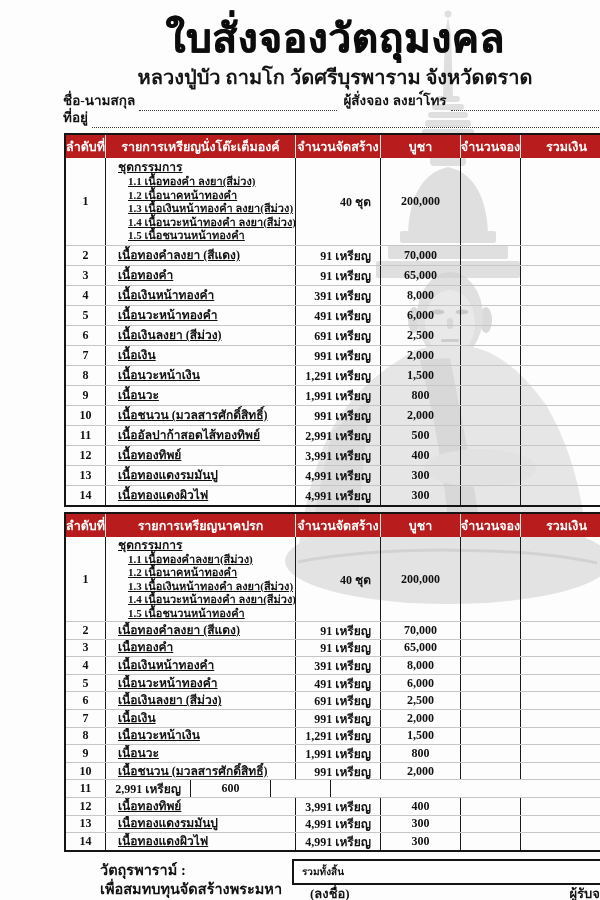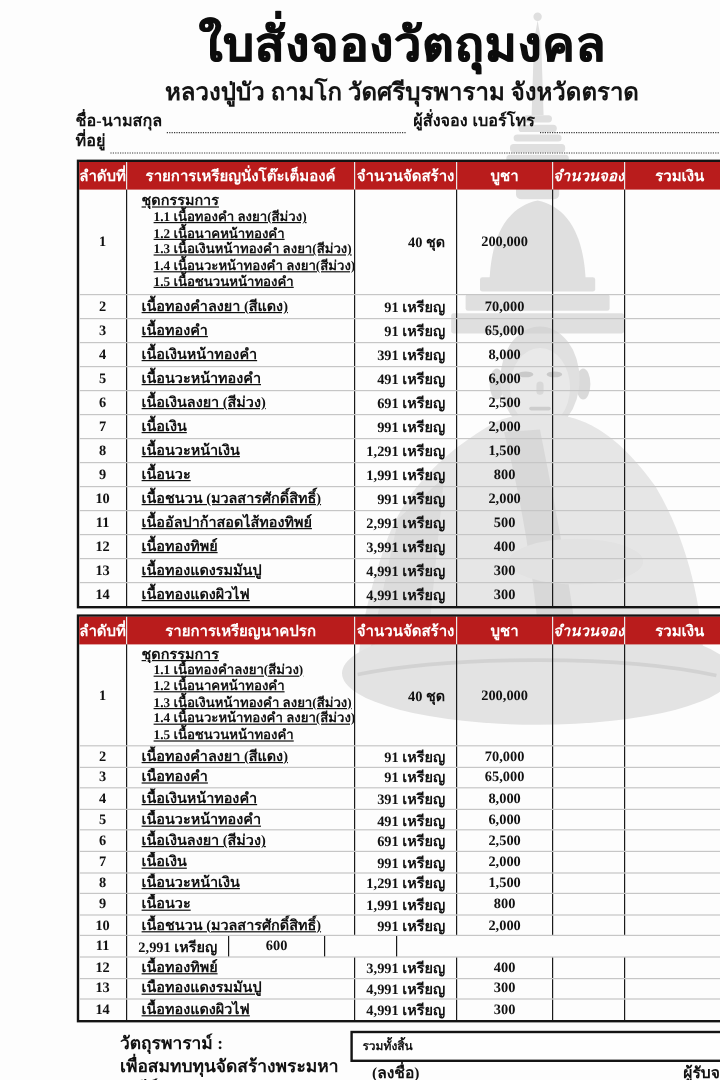--- a/index.html
+++ b/index.html
@@ -43,21 +43,21 @@
   .trow + .trow{border-top:1px solid #c6c6c6;}
   .c{
     box-sizing:border-box;border-right:1.6px solid #1a1a1a;
     display:flex;align-items:center;justify-content:center;
     font-size:12px;font-weight:bold;overflow:hidden;
   }
   .c:last-child{border-right:none;}
   .c.item{flex-direction:column;align-items:flex-start;justify-content:center;padding-left:12px;text-decoration:underline;}
   .c.qty{justify-content:flex-end;padding-right:9px;}
   
-  .w0{width:40px;}.w1{width:190px;flex:0 0 190px;}.w2{width:85px;}.w3{width:80px;}.w4{width:60px;font-style:italic;}.w5{flex:1;}
+  .w0{width:40px;}.w1{width:190px;flex:0 0 190px;}.w2{width:85px;}.w3{width:80px;}.w4{width:60px;}.w5{flex:1;}
   .t1 .trow{height:19px;}
   .t1 .trow.first{height:87px;}
   .t2 .trow{height:16.6px;}
   .t2 .trow.first{height:84px;}
   .item-main{font-size:12px;line-height:15px;}
   .item-sub{font-size:11px;line-height:13.6px;padding-left:10px;white-space:nowrap;}
 
   
   .footer{display:flex;margin:7px 21px 0 65px;}
   .purpose{width:192px;font-size:14.5px;font-weight:bold;line-height:19px;padding-top:2px;}
@@ -109,21 +109,21 @@
   <div class="content">
 
     <div class="title">ใบสั่งจองวัตถุมงคล</div>
     <div class="subtitle">หลวงปู่บัว ถามโก วัดศรีบุรพาราม  จังหวัดตราด</div>
 
     <div class="formlines">
       <div class="fline">
         <span class="lbl">ชื่อ-นามสกุล</span>
         <span class="dotline" style="flex:1.15"></span>
         <span class="lbl mid">ผู้สั่งจอง</span>
-        <span class="lbl">เบอร์โทร</span>
+        <span class="lbl">ลงยา์โทร</span>
         <span class="dotline"></span>
       </div>
       <div class="fline">
         <span class="lbl">ที่อยู่</span>
         <span class="dotline"></span>
       </div>
     </div>
 
     <div class="otable t1">
       <div class="thead">

